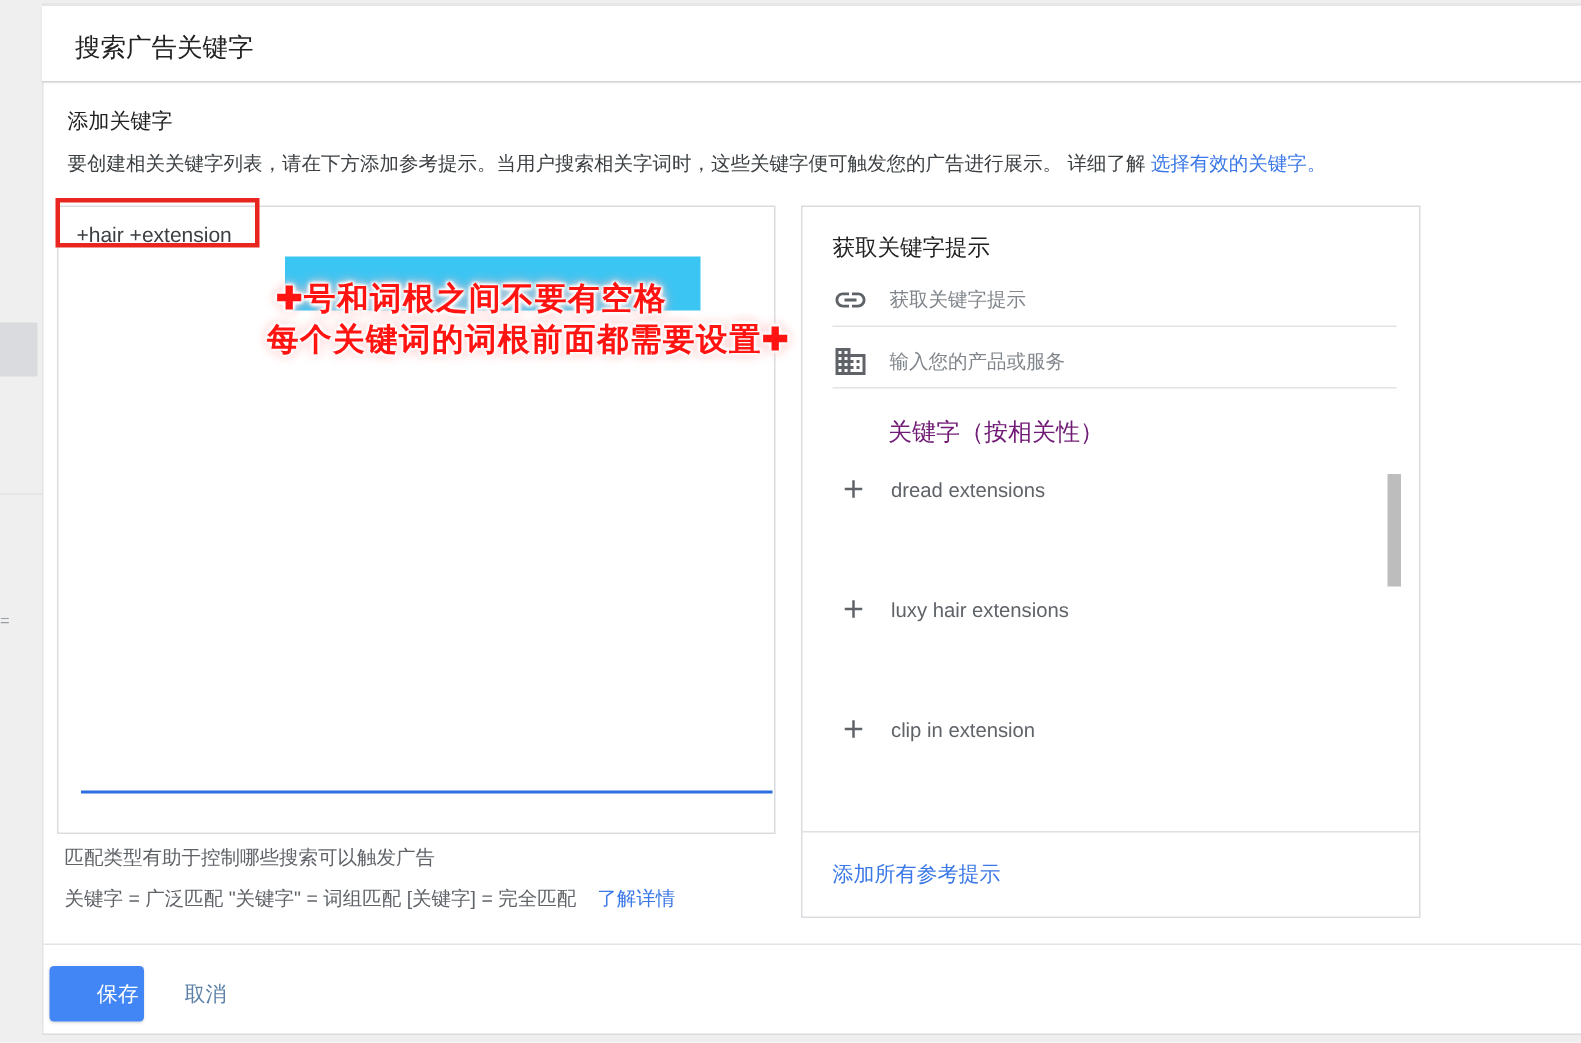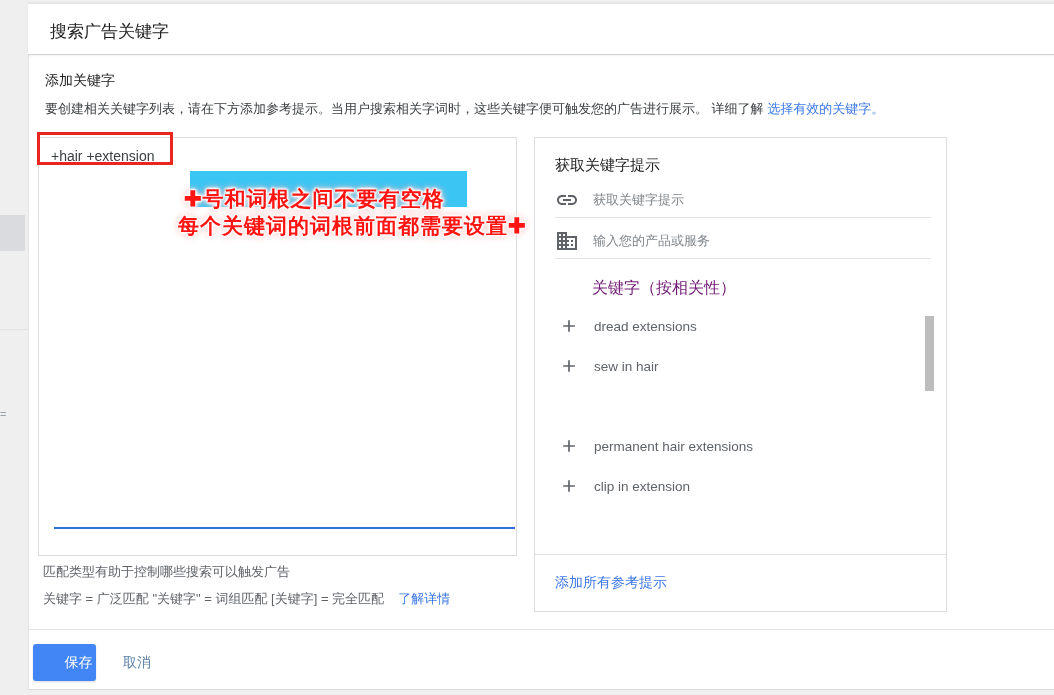--- a/index.html
+++ b/index.html
@@ -133,31 +133,25 @@
   </div>
 
   <div class="sg-inner sg-list-header">关键字（按相关性）</div>
 
   <div class="kw-row" style="top:168px">
     <span class="kw-plus"><svg viewBox="0 0 24 24">
           <path d="M19 13h-6v6h-2v-6H5v-2h6V5h2v6h6v2z"></path>
         </svg></span>
     <span class="kw-text">dread extensions</span>
   </div>
-  <div class="kw-row" style="top:208px">
+  <div class="kw-row" style="top:248px">
     <span class="kw-plus"><svg viewBox="0 0 24 24">
           <path d="M19 13h-6v6h-2v-6H5v-2h6V5h2v6h6v2z"></path>
         </svg></span>
-    <span class="kw-text">sew in hair</span>
-  </div>
-  <div class="kw-row" style="top:288px">
-    <span class="kw-plus"><svg viewBox="0 0 24 24">
-          <path d="M19 13h-6v6h-2v-6H5v-2h6V5h2v6h6v2z"></path>
-        </svg></span>
-    <span class="kw-text">permanent hair extensions</span>
+    <span class="kw-text">luxy hair extensions</span>
   </div>
   <div class="kw-row" style="top:328px">
     <span class="kw-plus"><svg viewBox="0 0 24 24">
           <path d="M19 13h-6v6h-2v-6H5v-2h6V5h2v6h6v2z"></path>
         </svg></span>
     <span class="kw-text">clip in extension</span>
   </div>
 
   <div class="sg-scrollthumb"></div>
   <div class="sg-divider"></div>

